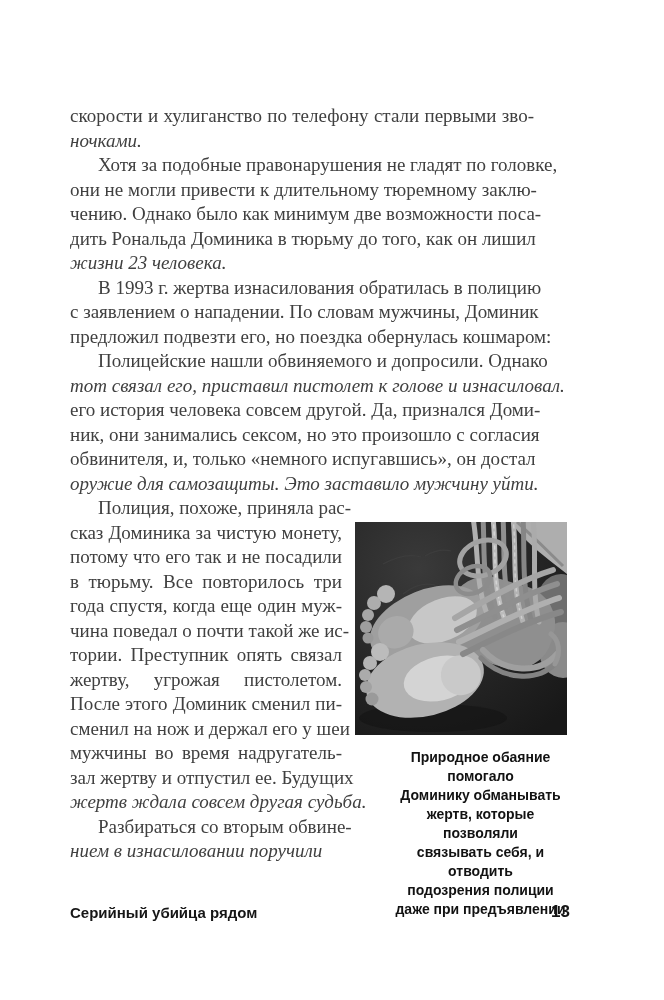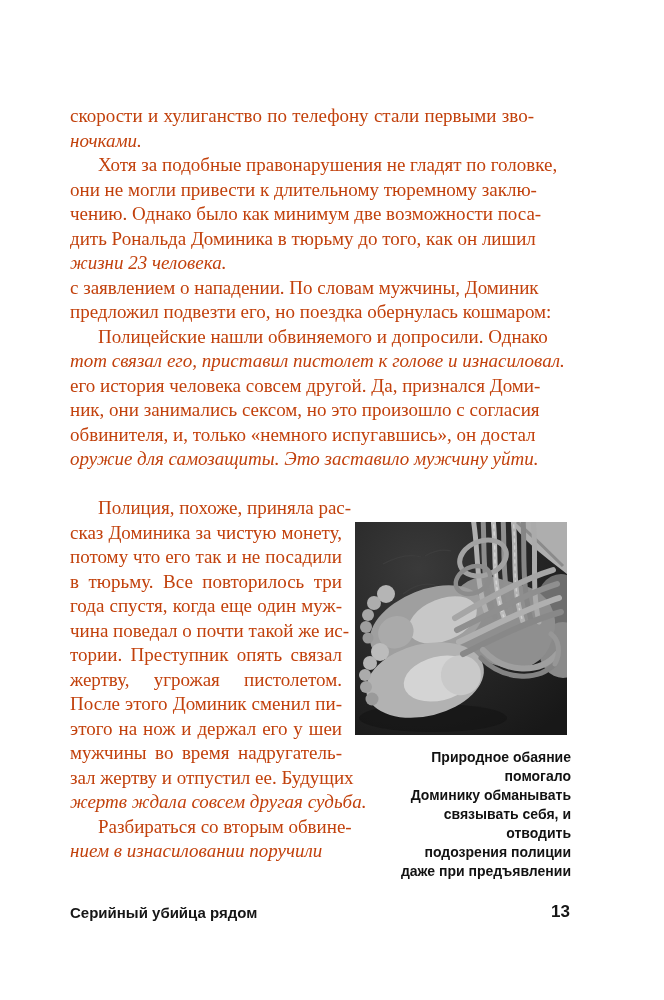--- a/index.html
+++ b/index.html
@@ -10,21 +10,21 @@
     color: #1c1c1c;
     position: relative;
     overflow: hidden;
   }
   .page { position: absolute; inset: 0; background: #ffffff; }
 
   .textblock {
     position: absolute;
     font-size: 19px;
     line-height: 24.5px;
-    color: #c2410c;
+    color: #404040;
   }
   #full-block   { left: 70px; top: 104px; width: 464px; }
   #narrow-block { left: 70px; top: 496px; width: 272px; }
 
   .line { text-align: justify; text-align-last: justify; height: 24.5px; overflow: visible; white-space: nowrap; }
   .line.last { text-align-last: left; font-style: italic; }
   .indent { display: inline-block; width: 28px; }
 
   figure.photo {
     position: absolute; left: 355px; top: 522px;
@@ -34,21 +34,21 @@
   figure.photo svg { display: block; }
 
   .caption {
     position: absolute; left: 355px; top: 748px; width: 216px;
     font-family: "Liberation Sans", sans-serif;
     font-weight: bold;
     font-size: 14px;
     line-height: 19px;
     color: #121212;
   }
-  .caption .cap-line { text-align: right; padding-left: 35px; }
+  .caption .cap-line { text-align: center; padding-left: 35px; }
 
   .footer-title {
     position: absolute; left: 70px; top: 904px;
     font-family: "Liberation Sans", sans-serif;
     font-weight: bold; font-size: 15px; color: #161616;
   }
   .page-number {
     position: absolute; top: 902px; right: 94px;
     font-family: "Liberation Sans", sans-serif;
     font-weight: bold; font-size: 17px; color: #161616;
@@ -60,41 +60,42 @@
 <div class="page">
 
   <div id="full-block" class="textblock">
       <div class="line">скорости и хулиганство по телефону стали первыми зво-</div>
       <div class="line last">ночками.</div>
       <div class="line"><span class="indent"></span>Хотя за подобные правонарушения не гладят по головке,</div>
       <div class="line">они не могли привести к длительному тюремному заклю-</div>
       <div class="line">чению. Однако было как минимум две возможности поса-</div>
       <div class="line">дить Рональда Доминика в тюрьму до того, как он лишил</div>
       <div class="line last">жизни 23 человека.</div>
+      <div class="line"><span class="indent"></span>В 1993 г. жертва изнасилования обратилась в полицию</div>
       <div class="line">с заявлением о нападении. По словам мужчины, Доминик</div>
       <div class="line">предложил подвезти его, но поездка обернулась кошмаром:</div>
       <div class="line"><span class="indent"></span>Полицейские нашли обвиняемого и допросили. Однако</div>
       <div class="line last">тот связал его, приставил пистолет к голове и изнасиловал.</div>
       <div class="line">его история человека совсем другой. Да, признался Доми-</div>
       <div class="line">ник, они занимались сексом, но это произошло с согласия</div>
       <div class="line">обвинителя, и, только «немного испугавшись», он достал</div>
       <div class="line last">оружие для самозащиты. Это заставило мужчину уйти.</div>
     </div>
 
   <div id="narrow-block" class="textblock">
       <div class="line"><span class="indent"></span>Полиция, похоже, приняла рас-</div>
       <div class="line">сказ Доминика за чистую монету,</div>
       <div class="line">потому что его так и не посадили</div>
       <div class="line">в тюрьму. Все повторилось три</div>
       <div class="line">года спустя, когда еще один муж-</div>
       <div class="line">чина поведал о почти такой же ис-</div>
       <div class="line">тории. Преступник опять связал</div>
       <div class="line">жертву, угрожая пистолетом.</div>
       <div class="line">После этого Доминик сменил пи-</div>
-      <div class="line">этого на нож и держал его у шеи</div>
+      <div class="line">сменил на нож и держал его у шеи</div>
       <div class="line">мужчины во время надругатель-</div>
       <div class="line">зал жертву и отпустил ее. Будущих</div>
       <div class="line last">жертв ждала совсем другая судьба.</div>
       <div class="line"><span class="indent"></span>Разбираться со вторым обвине-</div>
       <div class="line last">нием в изнасиловании поручили</div>
     </div>
 
   <figure class="photo">
     <svg width="212" height="213" viewBox="0 0 212 213">
       <defs>
@@ -162,20 +163,21 @@
         <path d="M128,128 C150,152 185,152 202,132" stroke="#9f9f9f" stroke-width="6"></path>
         <path d="M126,136 C148,158 182,160 200,142" stroke="#838383" stroke-width="5"></path>
         <path d="M200,142 C206,130 204,118 196,112" stroke="#979797" stroke-width="5"></path>
       </g>
     </svg>
   </figure>
 
   <div class="caption" id="caption-block">
       <div class="cap-line">Природное обаяние помогало</div>
       <div class="cap-line">Доминику обманывать</div>
+      <div class="cap-line">жертв, которые позволяли</div>
       <div class="cap-line">связывать себя, и отводить</div>
       <div class="cap-line">подозрения полиции</div>
       <div class="cap-line">даже при предъявлении</div>
     </div>
 
   <div class="footer-title">Серийный убийца рядом</div>
   <div class="page-number">13</div>
 
 </div>
 

